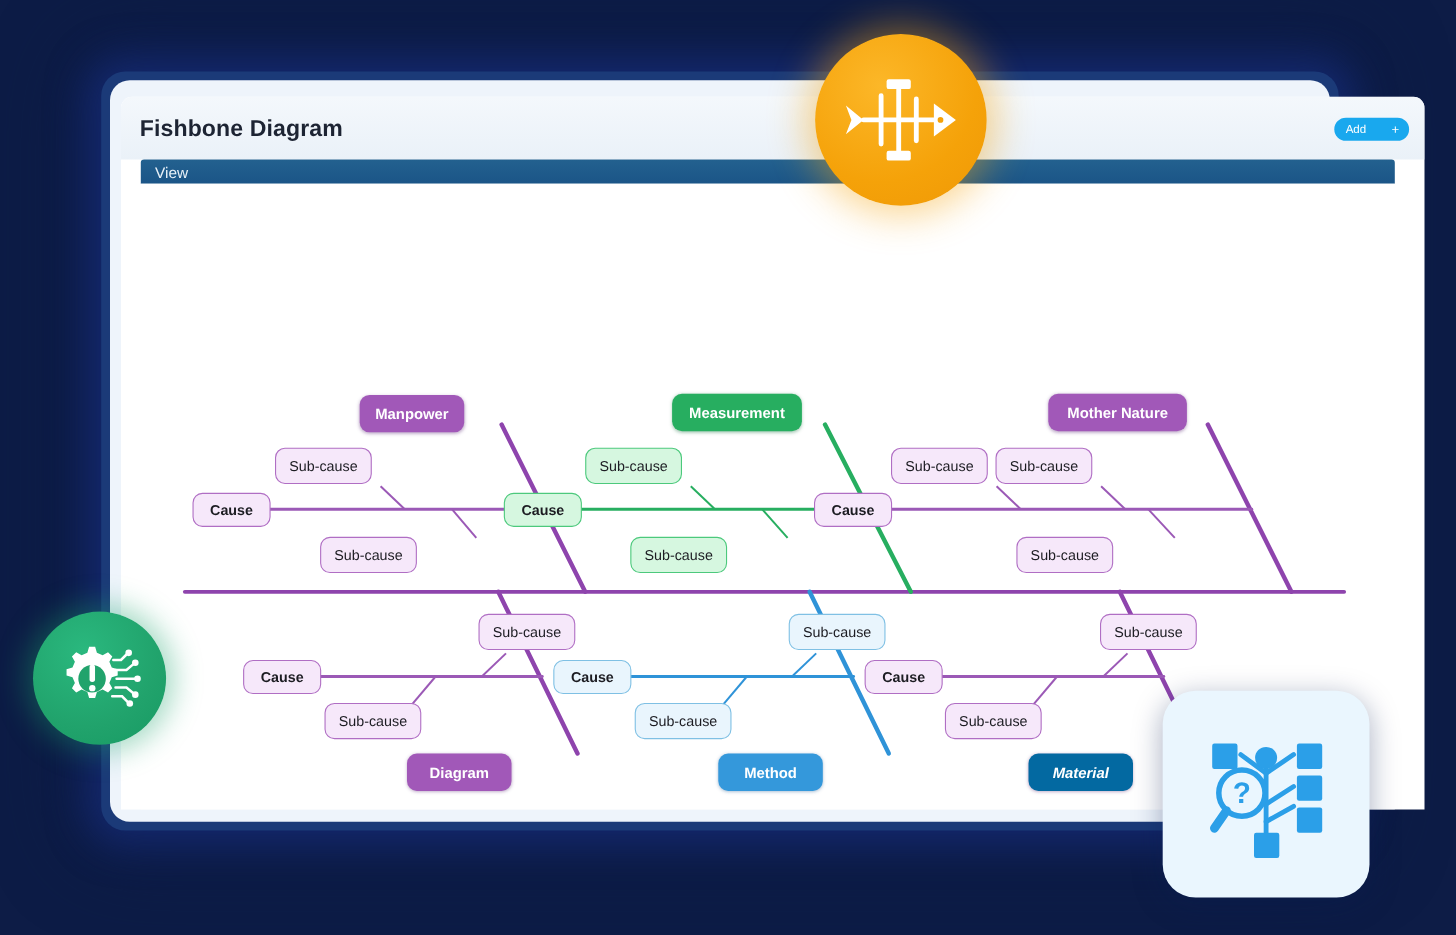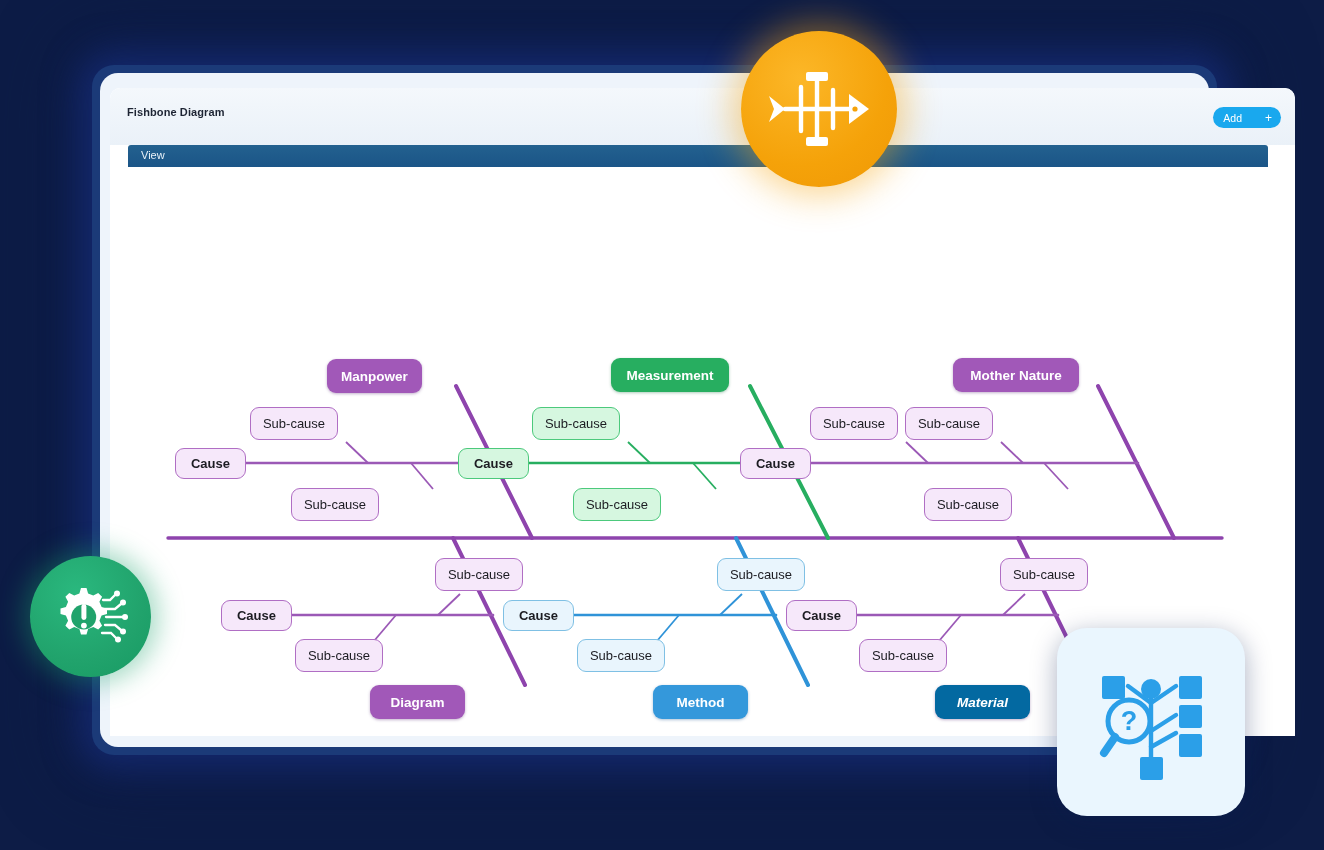--- a/index.html
+++ b/index.html
@@ -43,21 +43,21 @@
   #titlebar {
     position: absolute;
     left: 0; top: 0;
     width: 100%; height: 57px;
     background: linear-gradient(180deg,#f4f8fc 0%, #eaf1f8 100%);
     border-radius: 10px 10px 0 0;
   }
   #title {
     position: absolute;
     left: 17px; top: 18px;
-    font-size: 11px; font-weight: bold; color: #1d2433;
+    font-size: 21px; font-weight: bold; color: #1d2433;
     letter-spacing: .1px;
   }
   #add-button {
     position: absolute;
     right: 14px; top: 19px;
     height: 21px;
     padding: 0 9px 0 10px;
     background: #19a8ee;
     border-radius: 11px;
     color: #ffffff;
@@ -71,21 +71,21 @@
   #toolbar {
     position: absolute;
     left: 18px; top: 57px;
     width: 1140px; height: 22px;
     background: linear-gradient(180deg,#23618f 0%, #1b5587 100%);
     border-radius: 3px 3px 0 0;
   }
   #toolbar-view {
     position: absolute;
     left: 13px; top: 4px;
-    font-size: 11px; color: #e8f1f8;
+    font-size: 14px; color: #e8f1f8;
   }
   #canvas {
     position: absolute;
     left: 18px; top: 79px;
     width: 1140px; height: 569px;
     background: #ffffff;
   }
   #diagram { position: absolute; left: 0; top: 0; }
 
   

